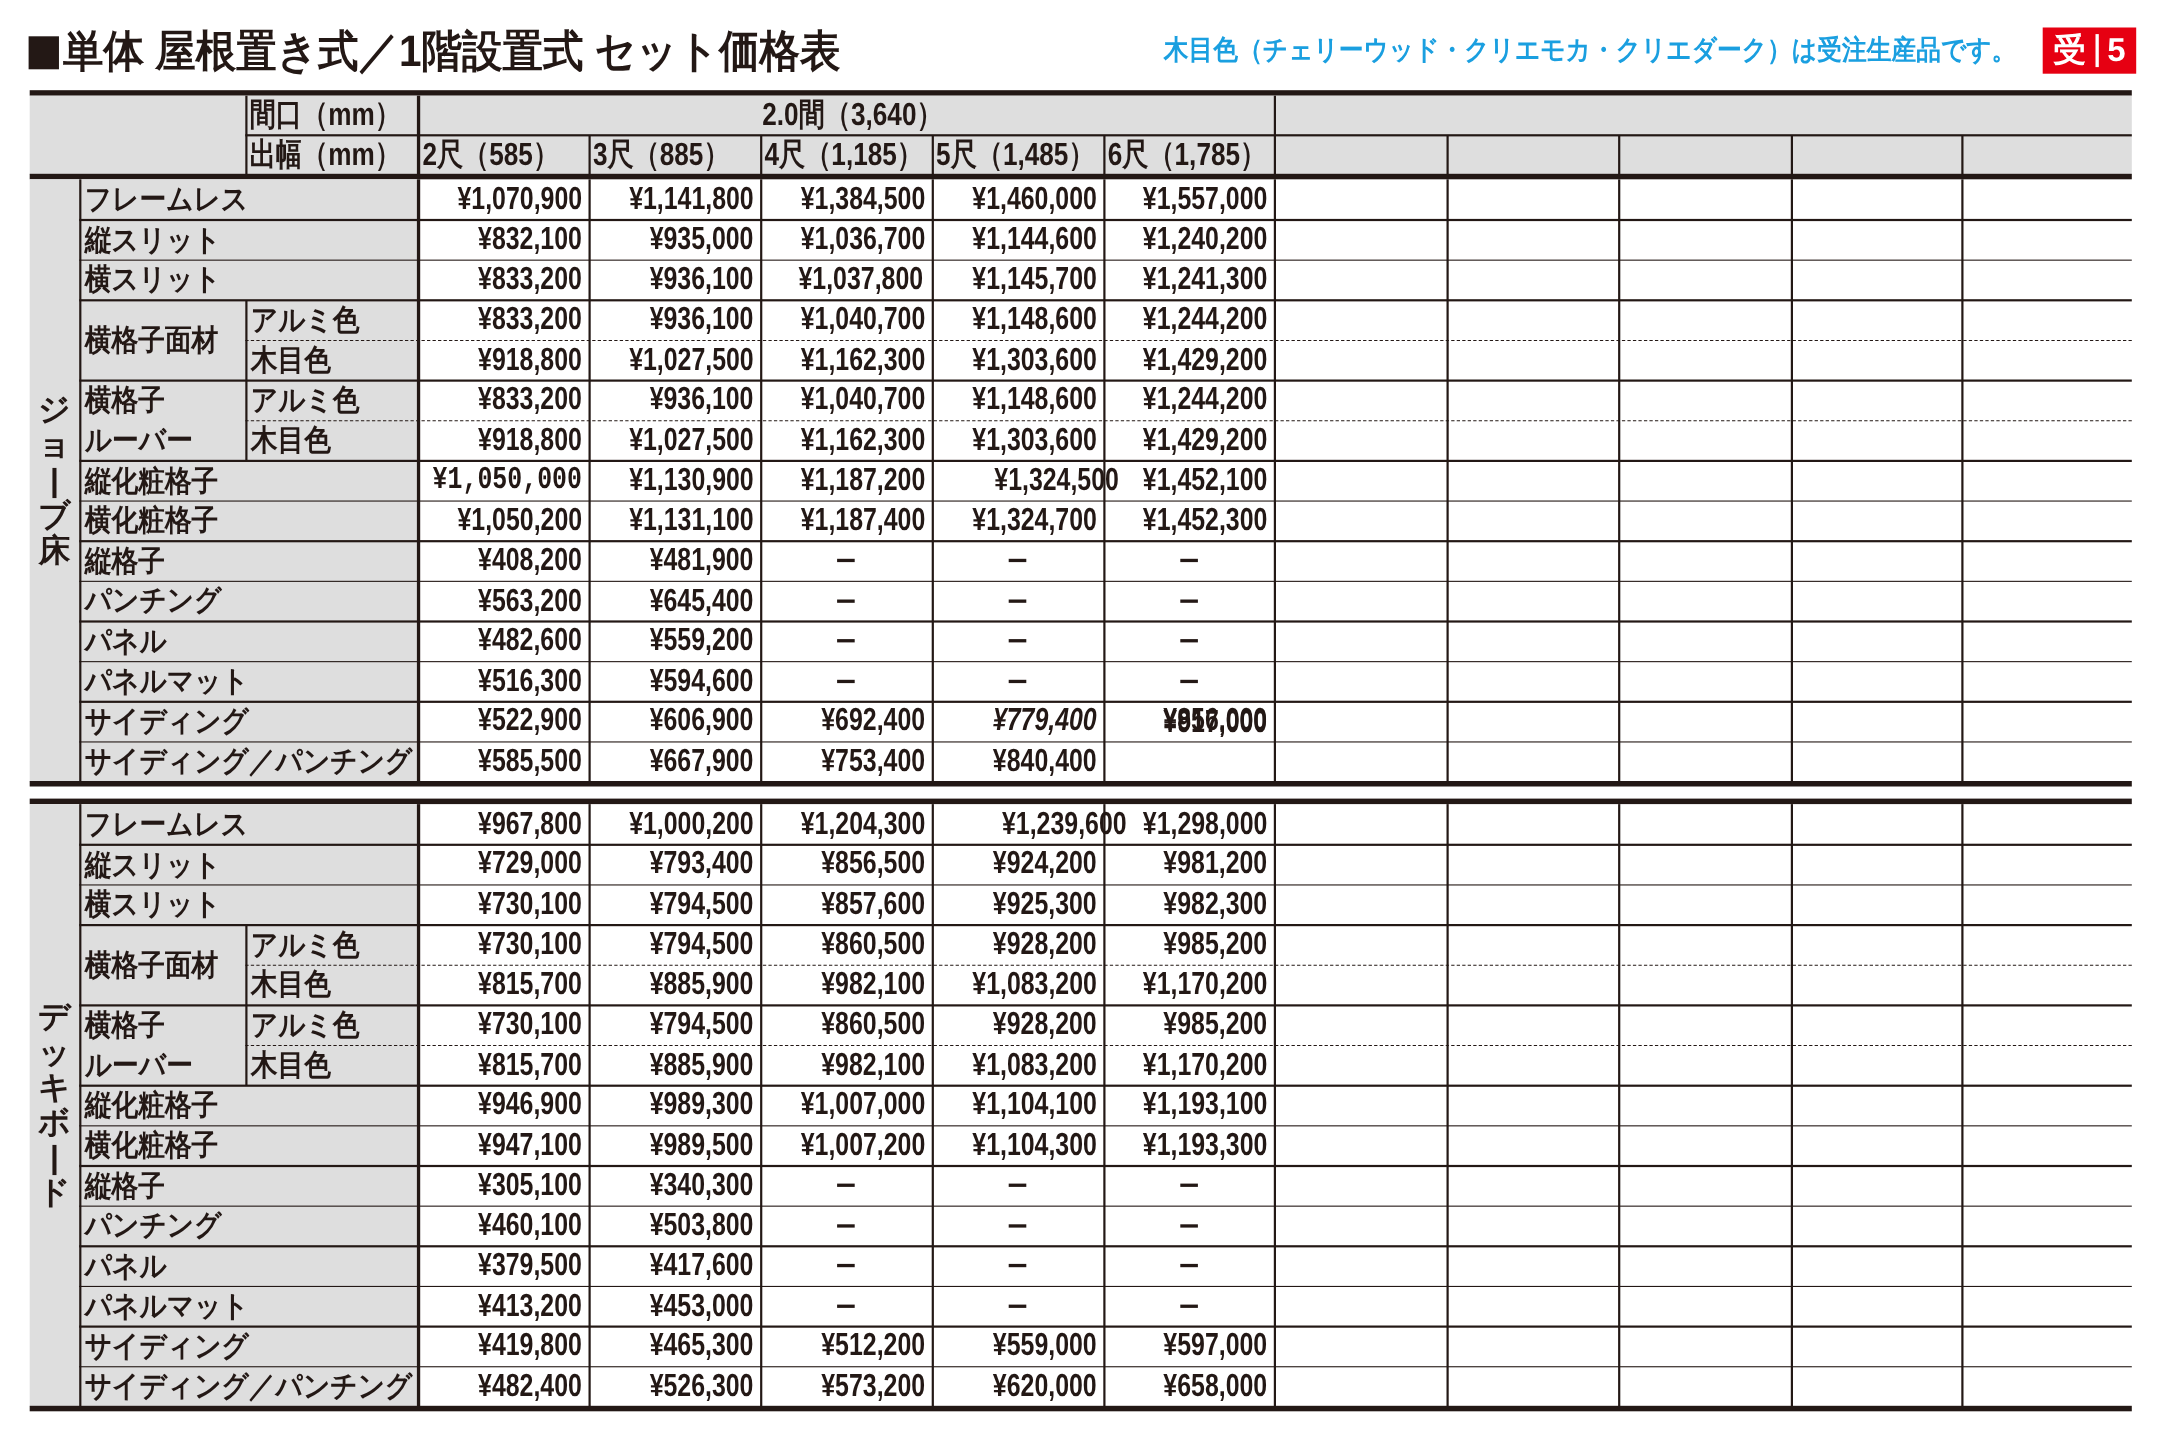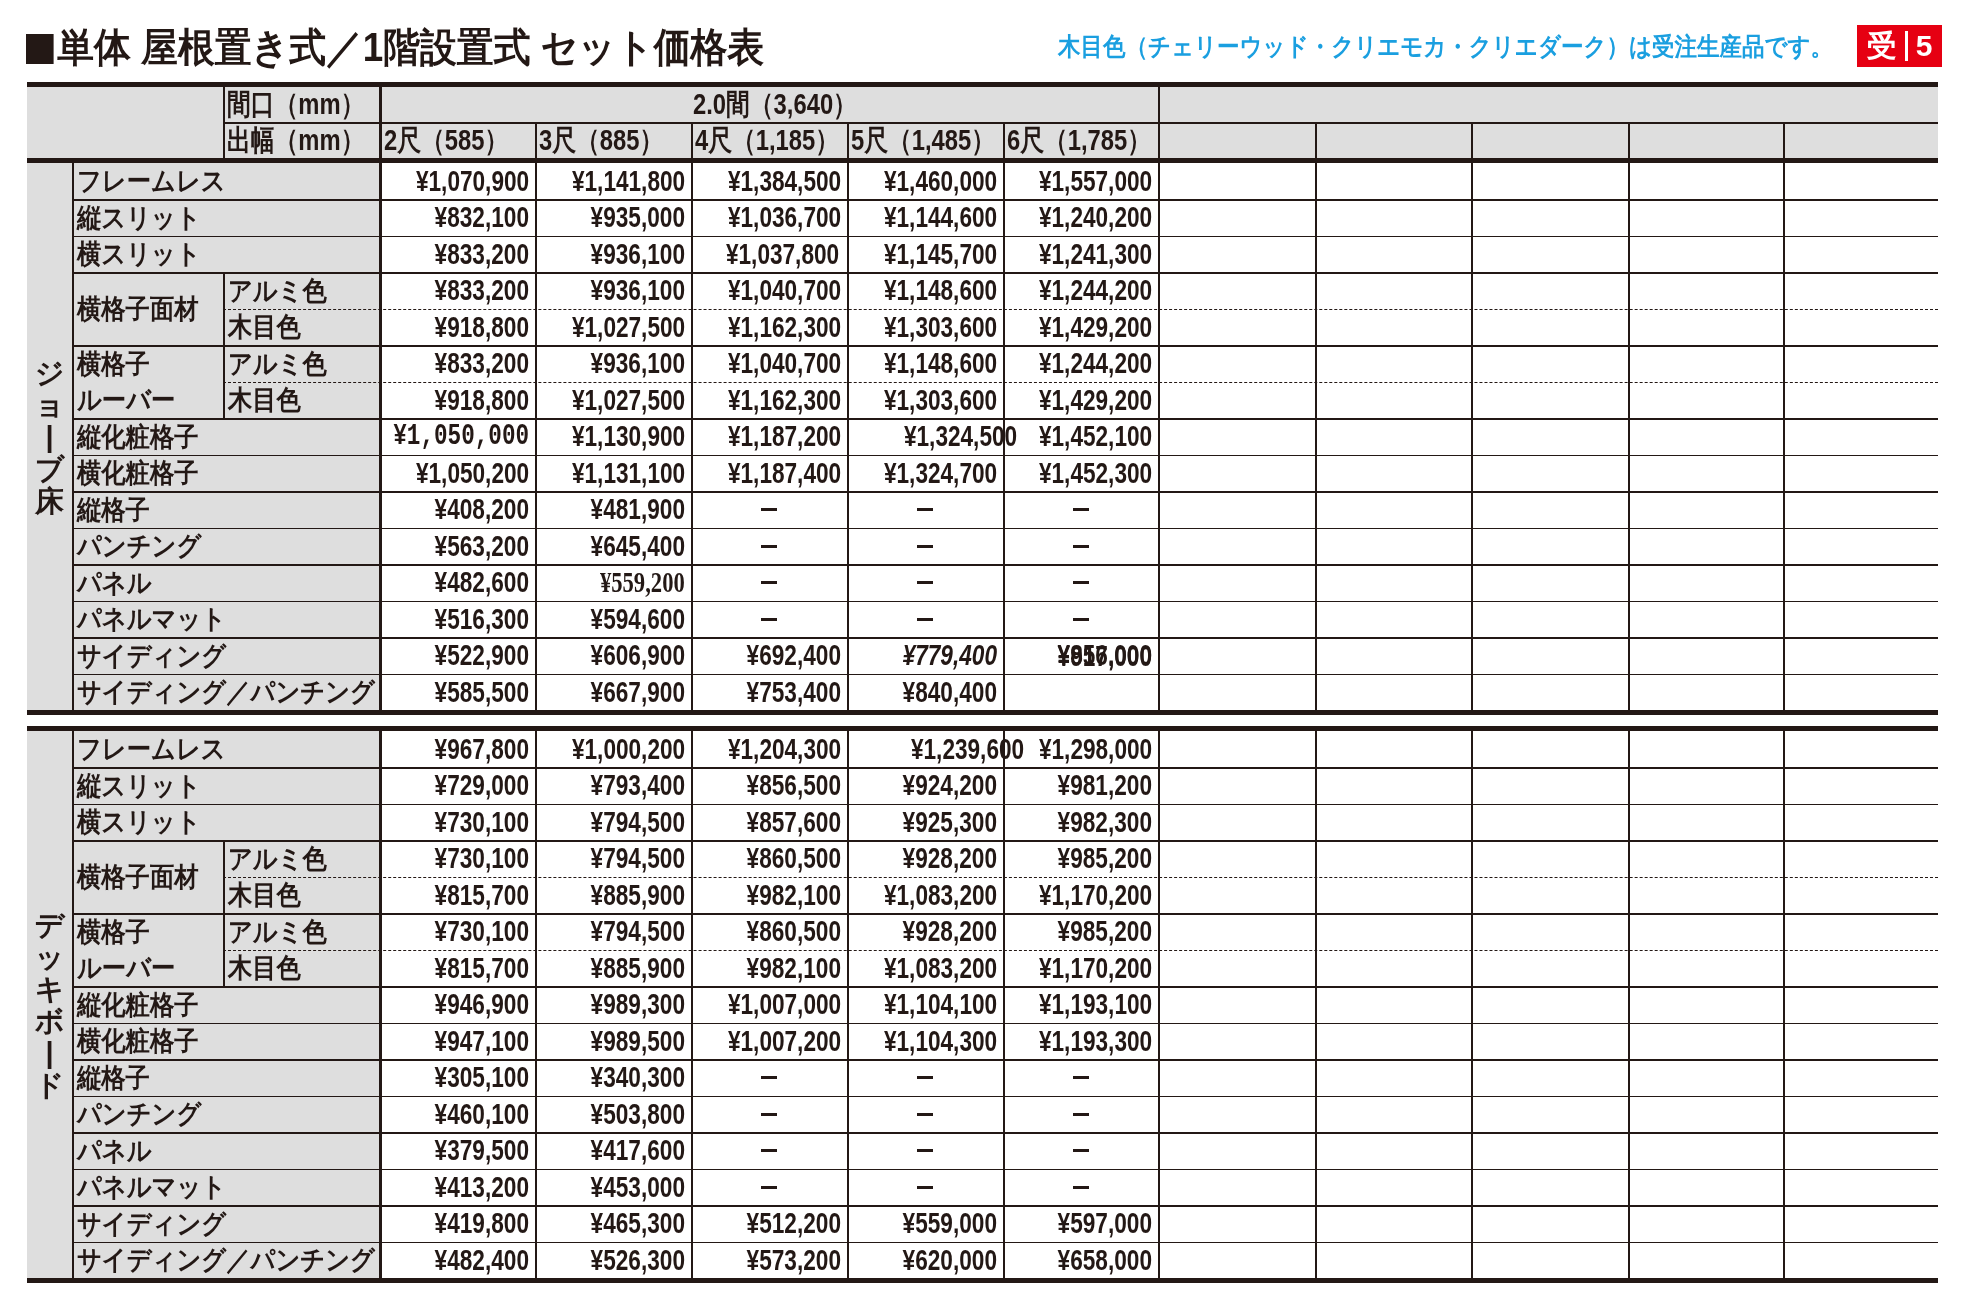--- a/index.html
+++ b/index.html
@@ -318,21 +318,21 @@
     <div class="abs cell dash" style="left: 1003px; top: 528px; width: 155px; height: 36.5px;">
       <span class="txt" style="display: inline-block; width: 16px; height: 3px; background: rgb(35, 24, 21);"></span>
     </div>
     <div class="abs hline" style="left: 72px; top: 564px; width: 1866px; height: 1.5px;"></div>
     <div class="abs cell lbl" style="left: 77px; top: 564.5px; width: 300px; height: 36.5px;">
       <span class="txt">パネル</span>
     </div>
     <div class="abs cell price" style="left: 380px; top: 564.5px; width: 155px; height: 36.5px;">
       <span class="txt">¥482,600</span>
     </div>
-    <div class="abs cell price" style="left: 535px; top: 564.5px; width: 156px; height: 36.5px; font-family: Liberation Serif, serif;">
+    <div class="abs cell price" style="left: 535px; top: 564.5px; width: 156px; height: 36.5px;">
       <span class="txt">¥559,200</span>
     </div>
     <div class="abs cell dash" style="left: 691px; top: 564.5px; width: 156px; height: 36.5px;">
       <span class="txt" style="display: inline-block; width: 16px; height: 3px; background: rgb(35, 24, 21);"></span>
     </div>
     <div class="abs cell dash" style="left: 847px; top: 564.5px; width: 156px; height: 36.5px;">
       <span class="txt" style="display: inline-block; width: 16px; height: 3px; background: rgb(35, 24, 21);"></span>
     </div>
     <div class="abs cell dash" style="left: 1003px; top: 564.5px; width: 155px; height: 36.5px;">
       <span class="txt" style="display: inline-block; width: 16px; height: 3px; background: rgb(35, 24, 21);"></span>

